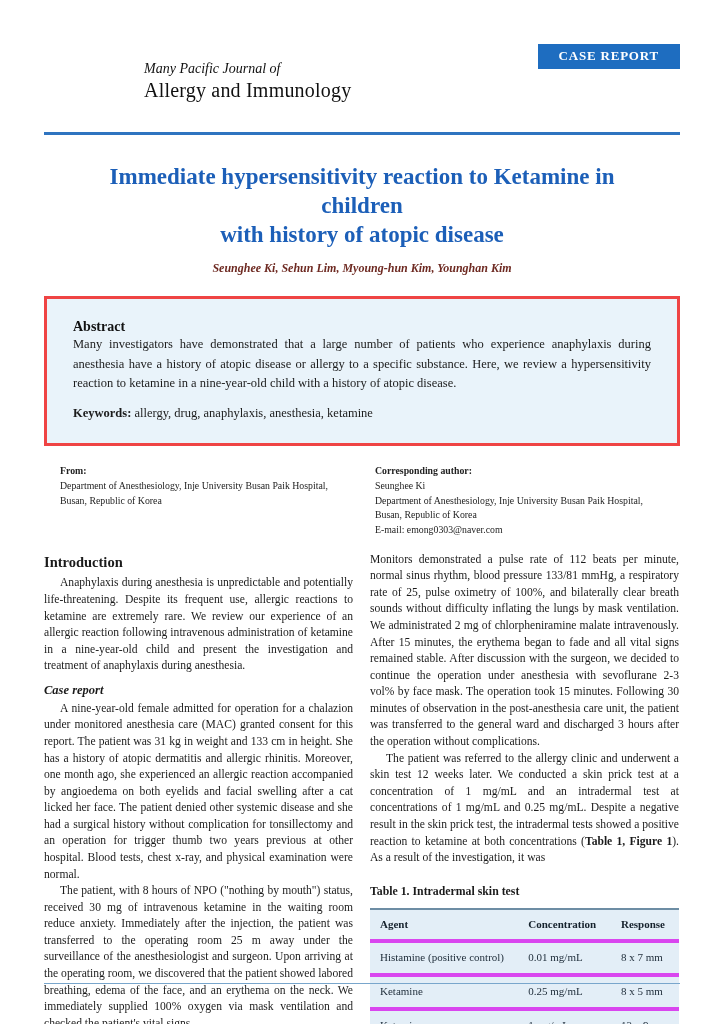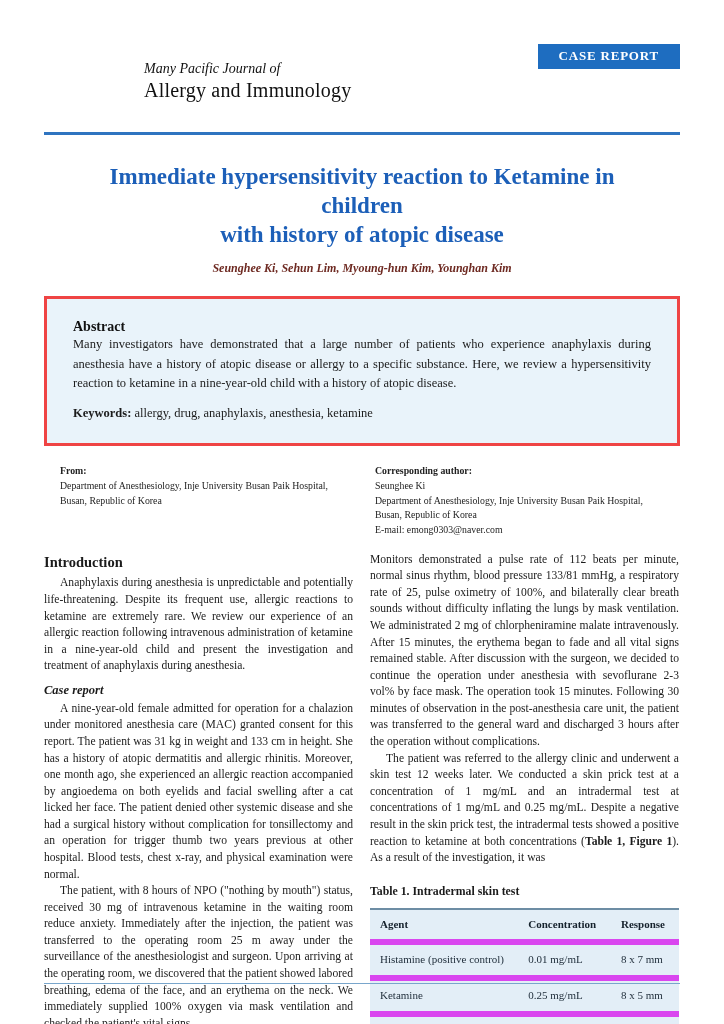--- a/index.html
+++ b/index.html
@@ -57,21 +57,21 @@
   .col { width:309px; font-size:11.6px; line-height:1.43; text-align:justify; }
   .intro-heading { font-size:14.5px; font-weight:bold; margin:0 0 3px 0; text-align:left; }
   .case-heading  { font-size:12.5px; font-weight:bold; font-style:italic; margin:7px 0 1px 0; text-align:left; }
   .col p { margin:0; }
   .indent { text-indent:16px; }
 
   
   .table-caption { font-size:11.8px; font-weight:bold; margin:16px 0 8px 0; text-align:left; }
   table.skin-test { width:100%; border-collapse:collapse; background:#e3eef7; font-size:11px; }
   table.skin-test th, table.skin-test td {
-    text-align:left; padding:7px 4px 7px 10px; border-bottom:6px solid #d946ef; color:#1d2b38;
+    text-align:left; padding:7px 4px 7px 10px; border-bottom:4px solid #d946ef; color:#1d2b38;
   }
   table.skin-test th { font-weight:bold; border-top:2px solid #6d8da4; color:#16222d; }
   .c-agent { width:48%; } .c-conc { width:30%; } .c-resp { width:22%; }
 
   
   .footer-rule { position:absolute; left:44px; right:44px; bottom:40px; border:none; border-top:1px solid #79a6cc; margin:0; }
 </style>
 </head>
 <body>
 

